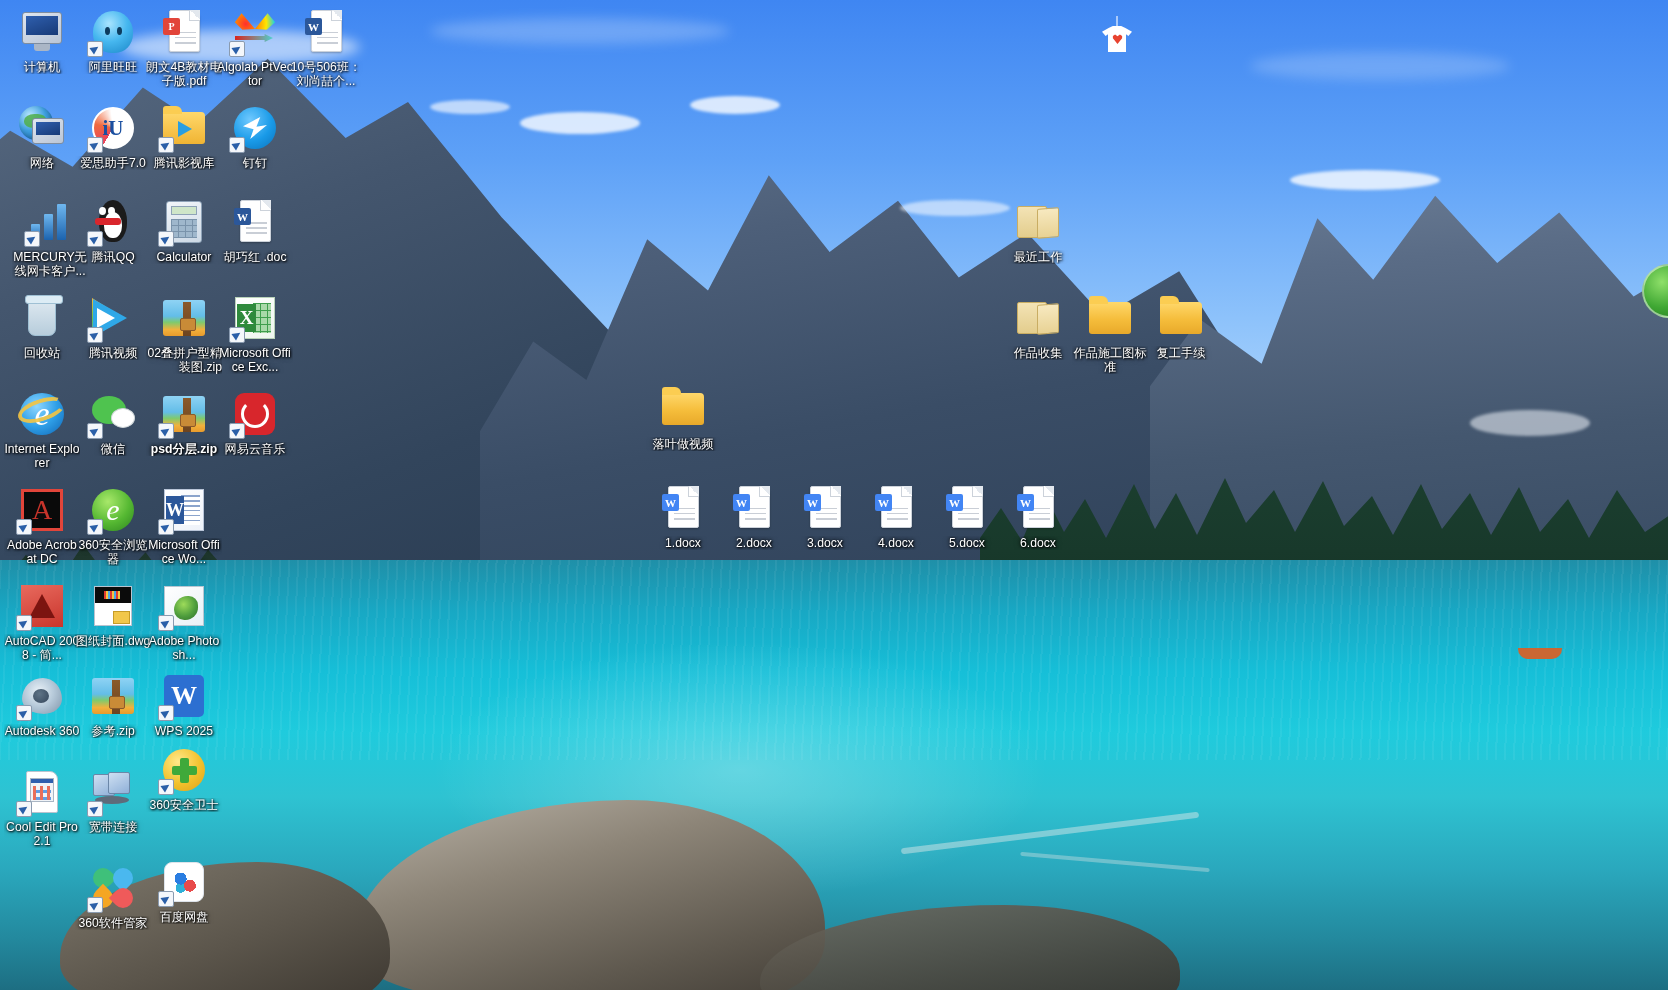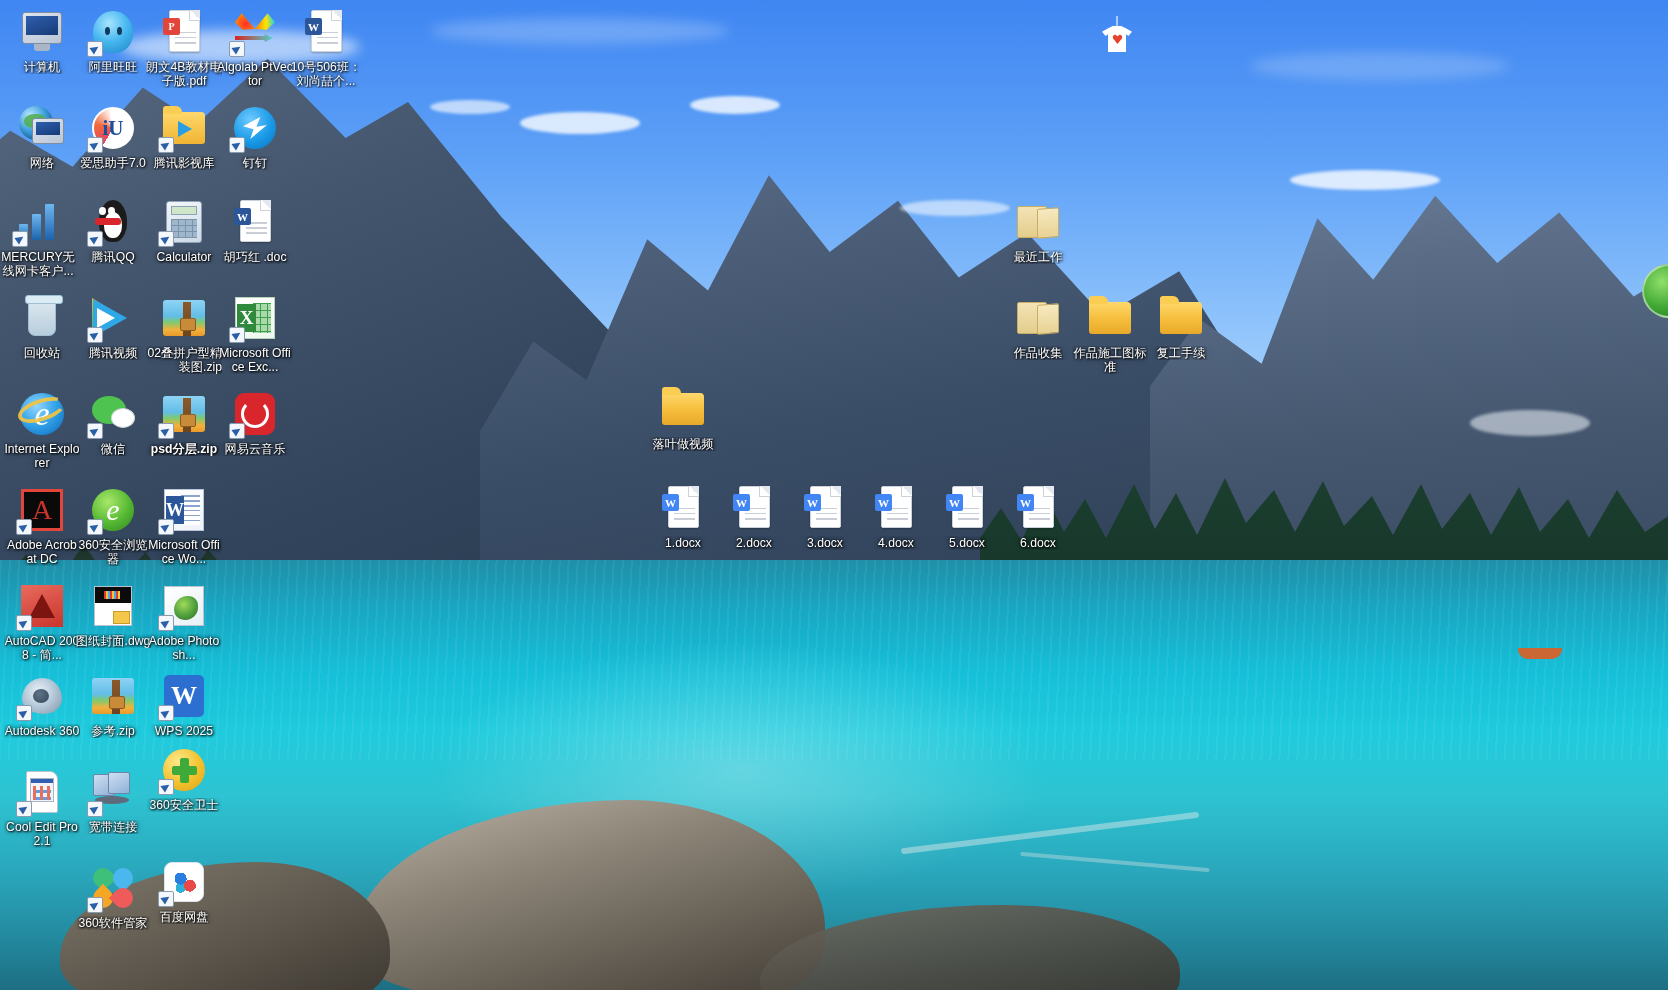--- a/index.html
+++ b/index.html
@@ -736,21 +736,21 @@
         </div>
         <div class="label">腾讯影视库</div>
       </div>
       <div class="icon" style="left: 217px; top: 104px;">
         <div class="glyph">
           <div class="dingtalk"></div>
           <div class="shortcut"></div>
         </div>
         <div class="label">钉钉</div>
       </div>
-      <div class="icon" style="left: 0; top: 198px; text-align: center;">
+      <div class="icon" style="left: 12px; top: 198px; text-align: center;">
         <div class="glyph">
           <div class="mercury">
             <span></span>
             <span></span>
             <span></span>
           </div>
           <div class="shortcut"></div>
         </div>
         <div class="label">MERCURY无线网卡客户...</div>
       </div>

